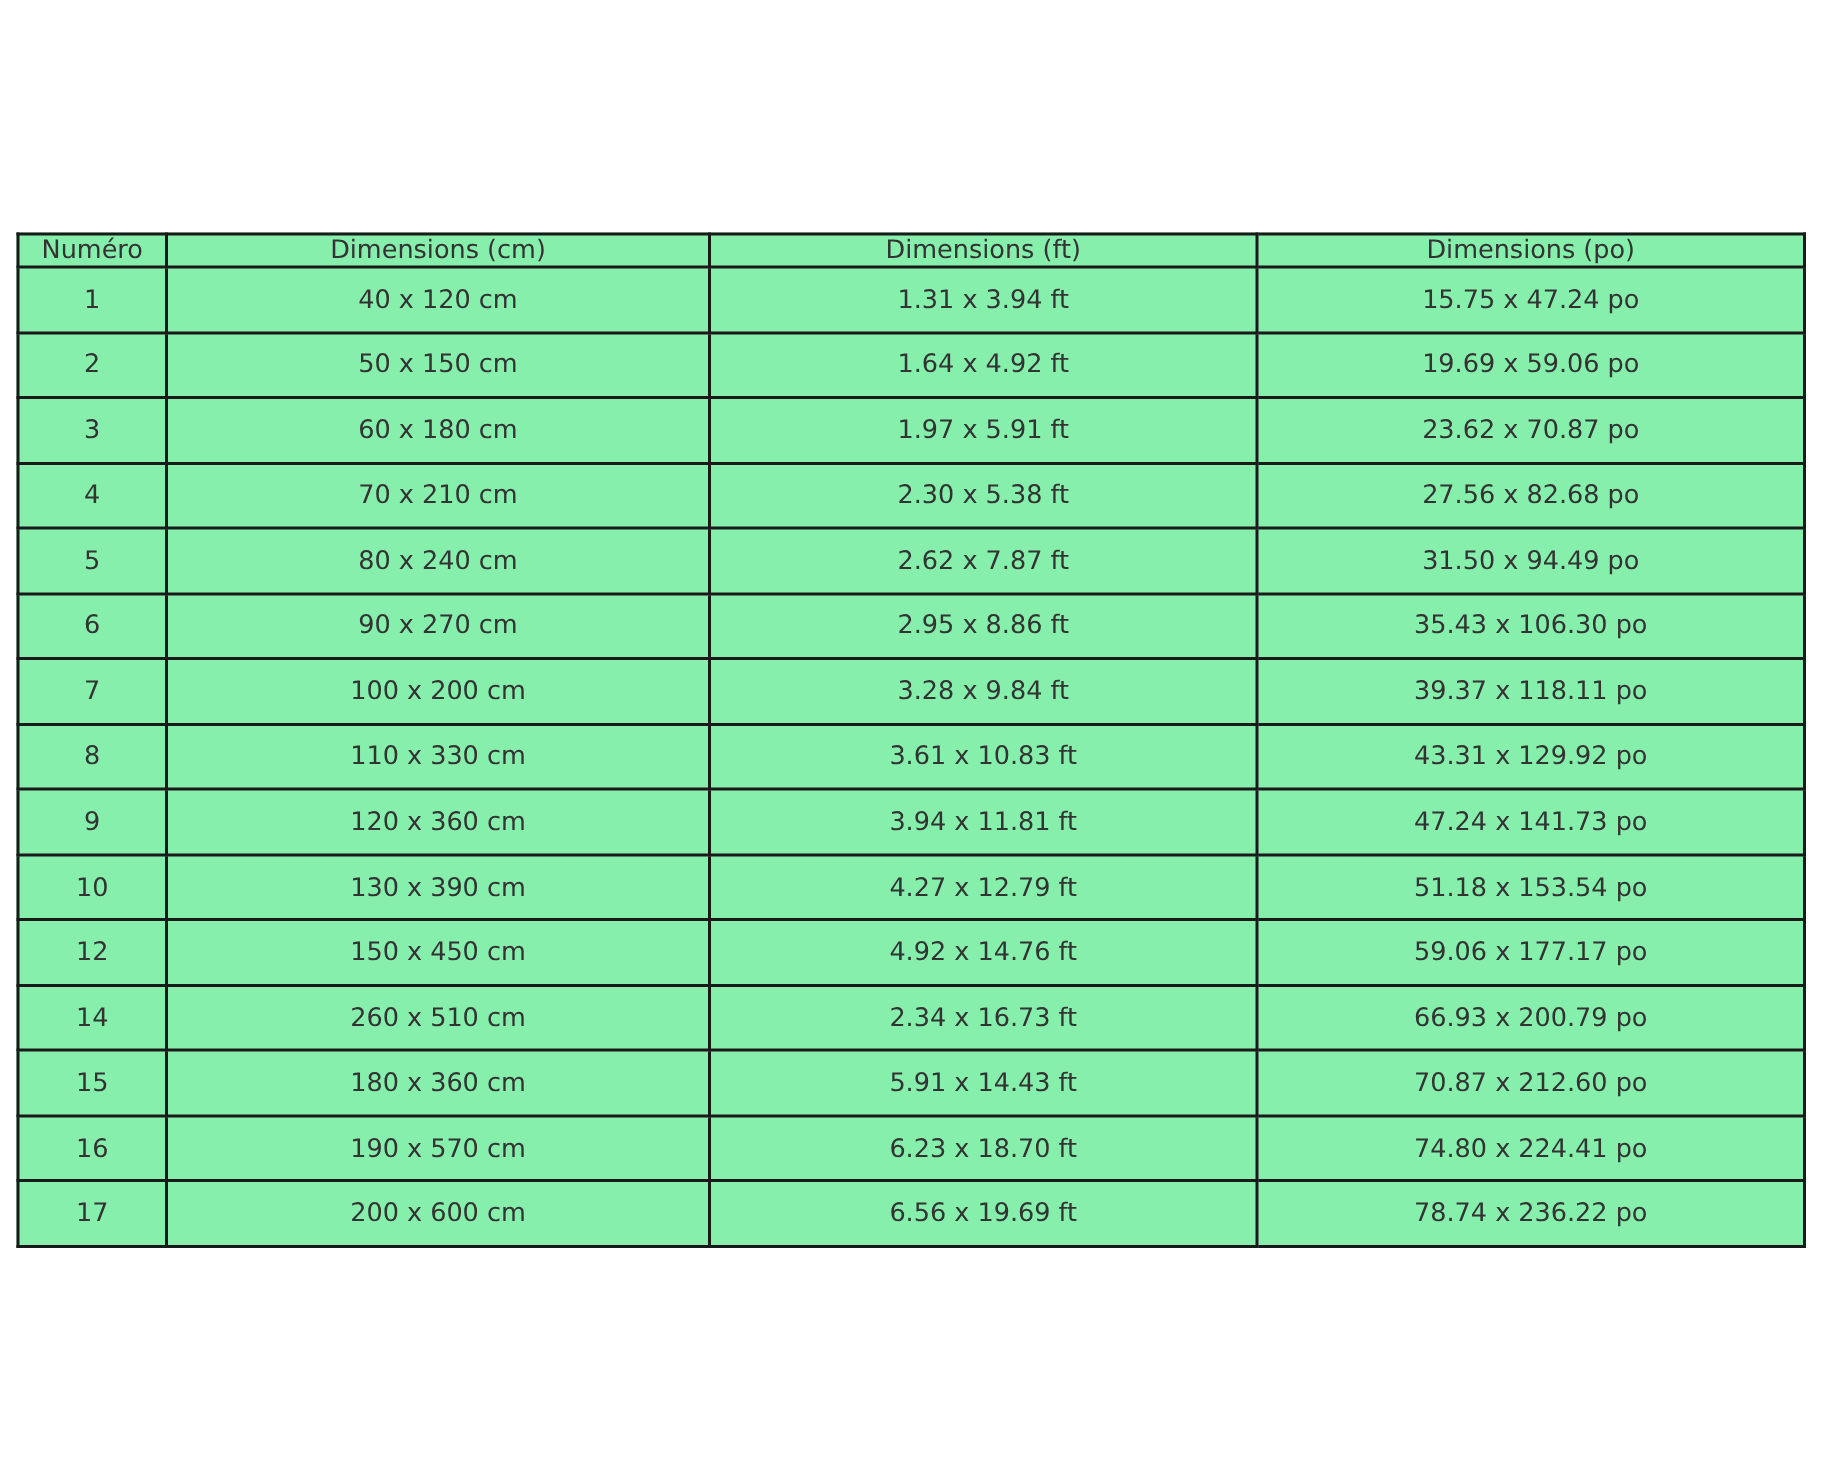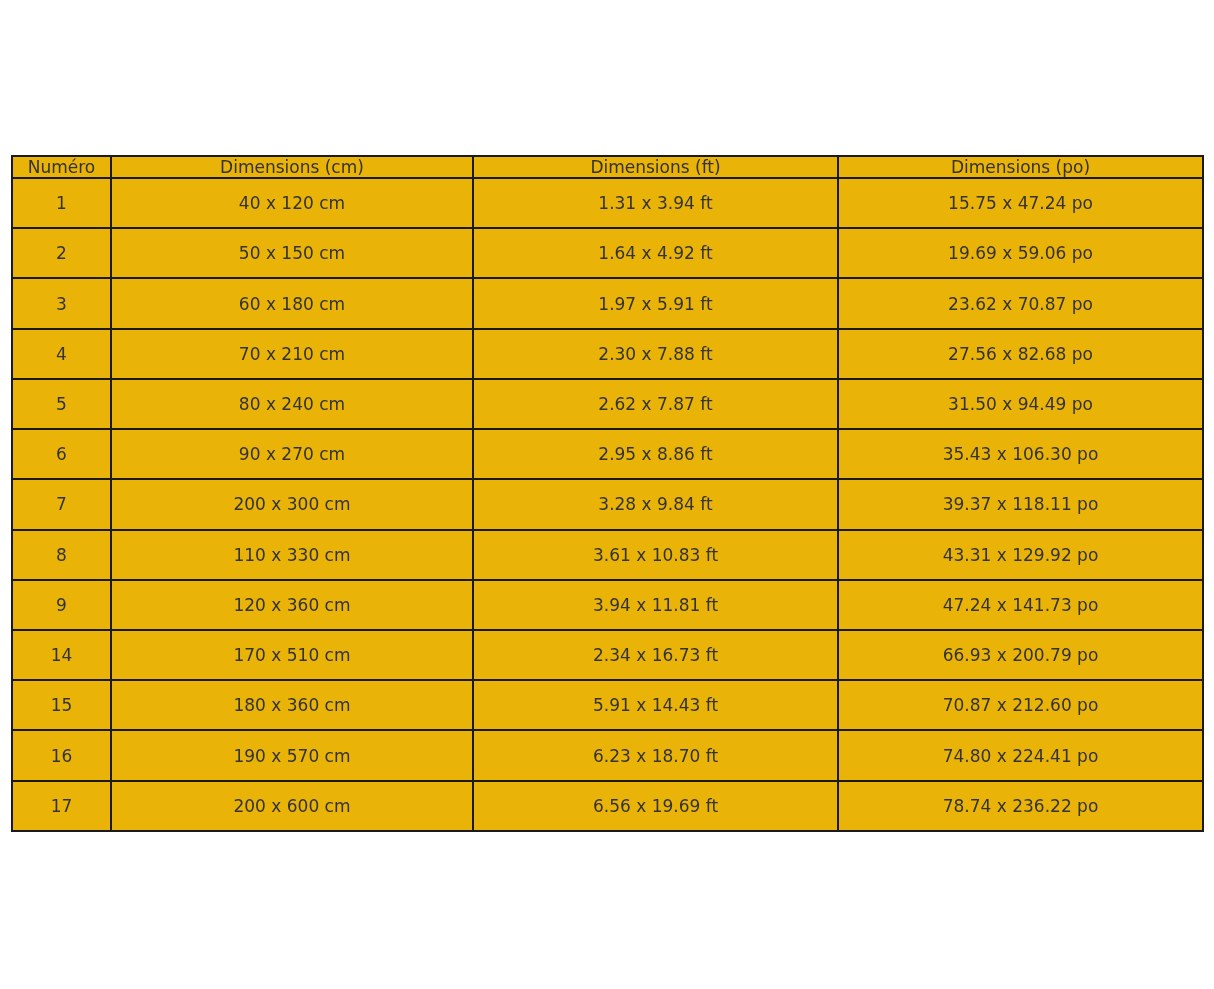--- a/index.html
+++ b/index.html
@@ -13,21 +13,21 @@
   .table-wrap {
     position: absolute;
     left: 11px;
     top: 155px;
   }
   table.dim-table {
     border-collapse: collapse;
     table-layout: fixed;
     width: 1191px;
     height: 677px;
-    background: #eab308;
+    background: #86efac;
   }
   table.dim-table col.c-num { width: 99px; }
   table.dim-table col.c-cm  { width: 362px; }
   table.dim-table col.c-ft  { width: 365px; }
   table.dim-table col.c-po  { width: 365px; }
   table.dim-table th,
   table.dim-table td {
     border: 2px solid #1a1a1a;
     text-align: center;
     vertical-align: middle;
@@ -73,56 +73,68 @@
         </tr>
         <tr>
           <td>3</td>
           <td>60 x 180 cm</td>
           <td>1.97 x 5.91 ft</td>
           <td>23.62 x 70.87 po</td>
         </tr>
         <tr>
           <td>4</td>
           <td>70 x 210 cm</td>
-          <td>2.30 x 7.88 ft</td>
+          <td>2.30 x 5.38 ft</td>
           <td>27.56 x 82.68 po</td>
         </tr>
         <tr>
           <td>5</td>
           <td>80 x 240 cm</td>
           <td>2.62 x 7.87 ft</td>
           <td>31.50 x 94.49 po</td>
         </tr>
         <tr>
           <td>6</td>
           <td>90 x 270 cm</td>
           <td>2.95 x 8.86 ft</td>
           <td>35.43 x 106.30 po</td>
         </tr>
         <tr>
           <td>7</td>
-          <td>200 x 300 cm</td>
+          <td>100 x 200 cm</td>
           <td>3.28 x 9.84 ft</td>
           <td>39.37 x 118.11 po</td>
         </tr>
         <tr>
           <td>8</td>
           <td>110 x 330 cm</td>
           <td>3.61 x 10.83 ft</td>
           <td>43.31 x 129.92 po</td>
         </tr>
         <tr>
           <td>9</td>
           <td>120 x 360 cm</td>
           <td>3.94 x 11.81 ft</td>
           <td>47.24 x 141.73 po</td>
         </tr>
         <tr>
+          <td>10</td>
+          <td>130 x 390 cm</td>
+          <td>4.27 x 12.79 ft</td>
+          <td>51.18 x 153.54 po</td>
+        </tr>
+        <tr>
+          <td>12</td>
+          <td>150 x 450 cm</td>
+          <td>4.92 x 14.76 ft</td>
+          <td>59.06 x 177.17 po</td>
+        </tr>
+        <tr>
           <td>14</td>
-          <td>170 x 510 cm</td>
+          <td>260 x 510 cm</td>
           <td>2.34 x 16.73 ft</td>
           <td>66.93 x 200.79 po</td>
         </tr>
         <tr>
           <td>15</td>
           <td>180 x 360 cm</td>
           <td>5.91 x 14.43 ft</td>
           <td>70.87 x 212.60 po</td>
         </tr>
         <tr>

